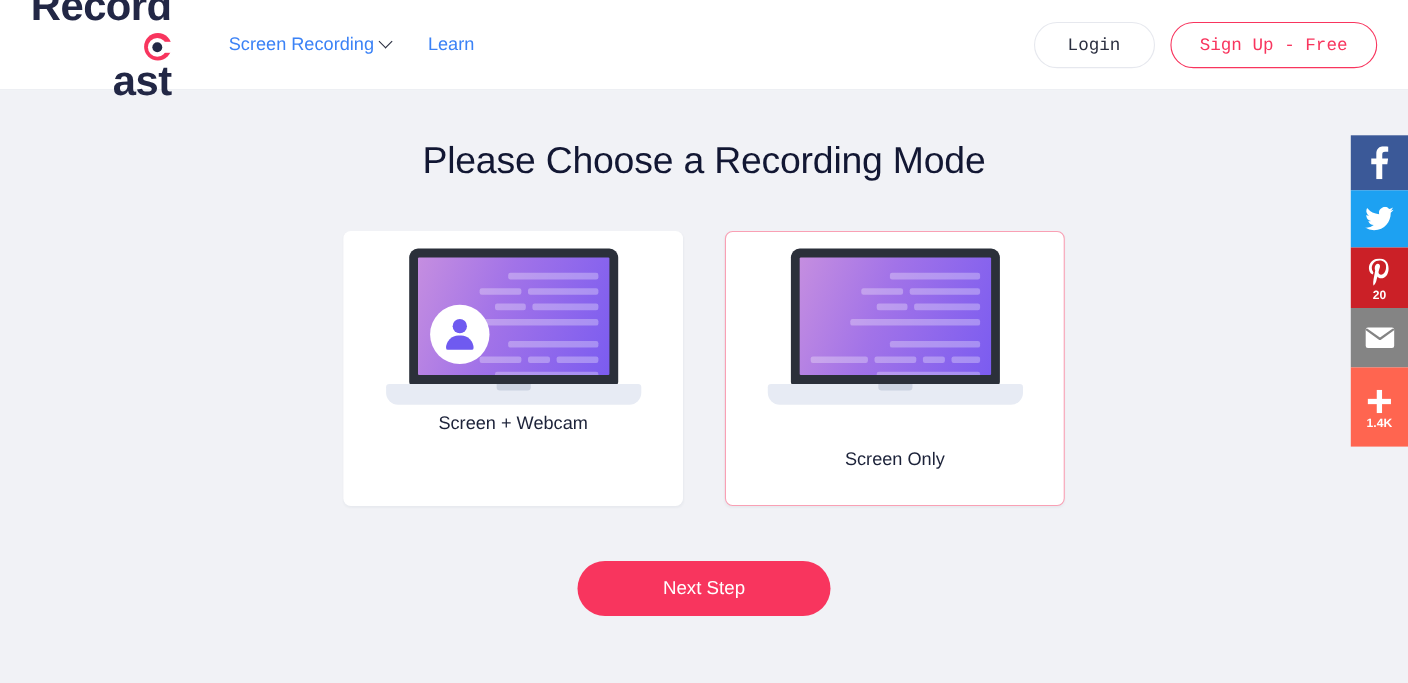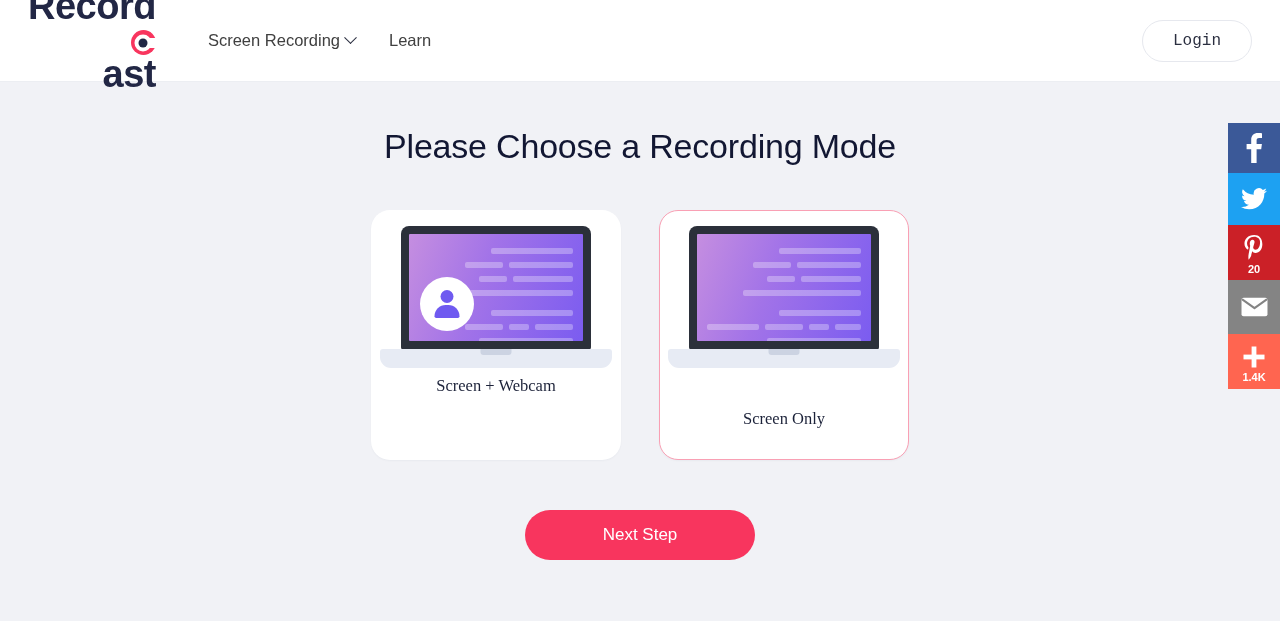--- a/index.html
+++ b/index.html
@@ -74,21 +74,21 @@
   }
 
   .nav {
     display: flex;
     align-items: center;
     margin-left: 52px;
     gap: 34px;
   }
   .nav-item {
     font-size: 16.5px;
-    color: #404040;
+    color: #3b82f6;
     cursor: pointer;
     display: flex;
     align-items: center;
     gap: 6px;
     white-space: nowrap;
   }
   .chev {
     display: inline-block;
     width: 9px;
     height: 9px;
@@ -141,32 +141,31 @@
     letter-spacing: -0.2px;
   }
 
   .cards {
     display: flex;
     justify-content: center;
     gap: 38px;
     margin-top: 44px;
   }
   .card {
-    width: 250px;
+    width: 309px;
     height: 250px;
     background: #ffffff;
-    border-radius: 19px;
+    border-radius: 7px;
     border: 1px solid transparent;
     display: flex;
     flex-direction: column;
     align-items: center;
     justify-content: flex-start;
     cursor: pointer;
     box-shadow: 0 1px 2px rgba(30,40,80,0.04);
-    font-family: Liberation Serif, serif;
   }
   .card.selected {
     border: 1px solid #f9a0b4;
     gap: 33px;
   }
   .card-art {
     height: 165px;
     width: 100%;
     display: flex;
     align-items: center;
@@ -328,21 +327,21 @@
   .sbtn .count {
     font-size: 11px;
     font-weight: bold;
     margin-top: 2px;
     color: #ffffff;
   }
   .s-fb { height: 50px; background: #3b5998; }
   .s-tw { height: 52px; background: #1da1f2; }
   .s-pt { height: 55px; background: #cb2027; padding-top: 4px; }
   .s-em { height: 54px; background: #848484; }
-  .s-at { height: 55px; background: #ff6550; padding-top: 4px; }
+  .s-at { height: 72px; background: #ff6550; padding-top: 4px; }
 </style>
 </head>
 <body>
 
 <div class="header">
 
   <div class="logo">
     <span>Record</span>
       <span class="logo-mark">
         <span class="ring"></span>
@@ -357,20 +356,21 @@
       <span>Screen Recording</span>
       <span class="chev"></span>
     </div>
     <div class="nav-item">
       <span>Learn</span>
     </div>
   </nav>
 
   <div class="header-right">
     <div class="btn-pill btn-login">Login</div>
+    <div class="btn-pill btn-signup">Sign Up - Free</div>
   </div>
 
 </div>
 
 <div class="main">
 
   <h1 class="page-title">Please Choose a Recording Mode</h1>
 
   <div class="cards">
 

